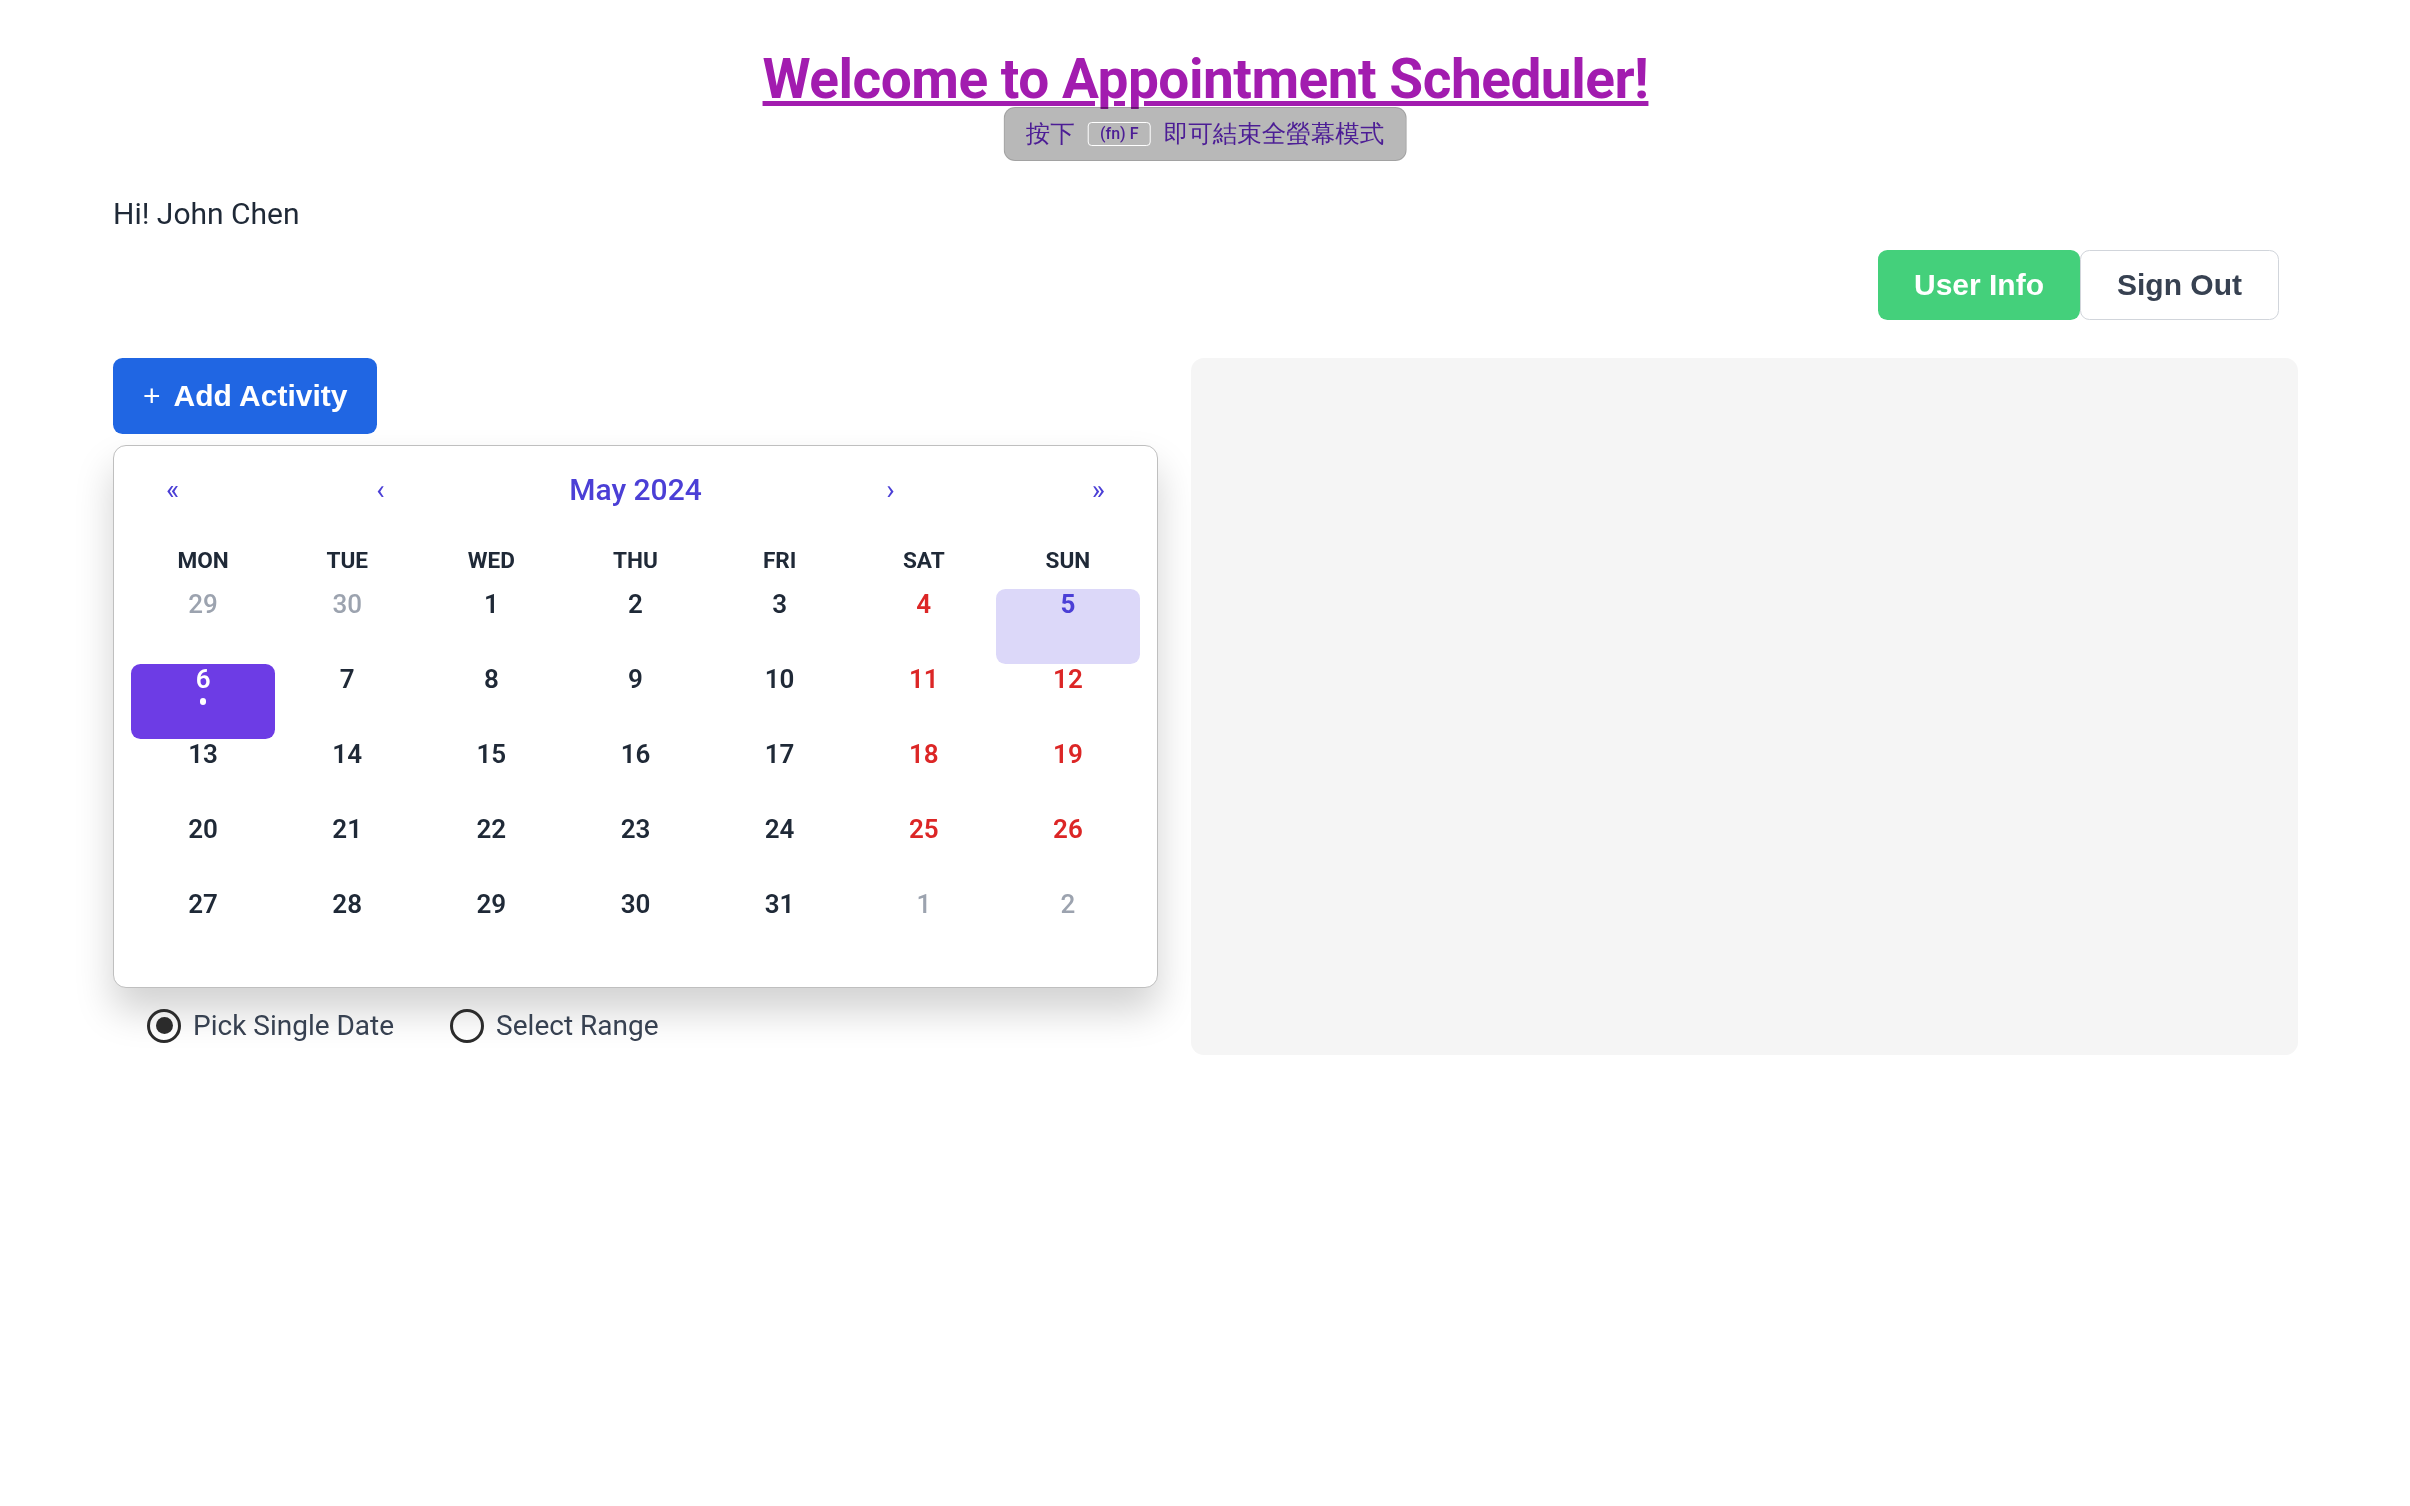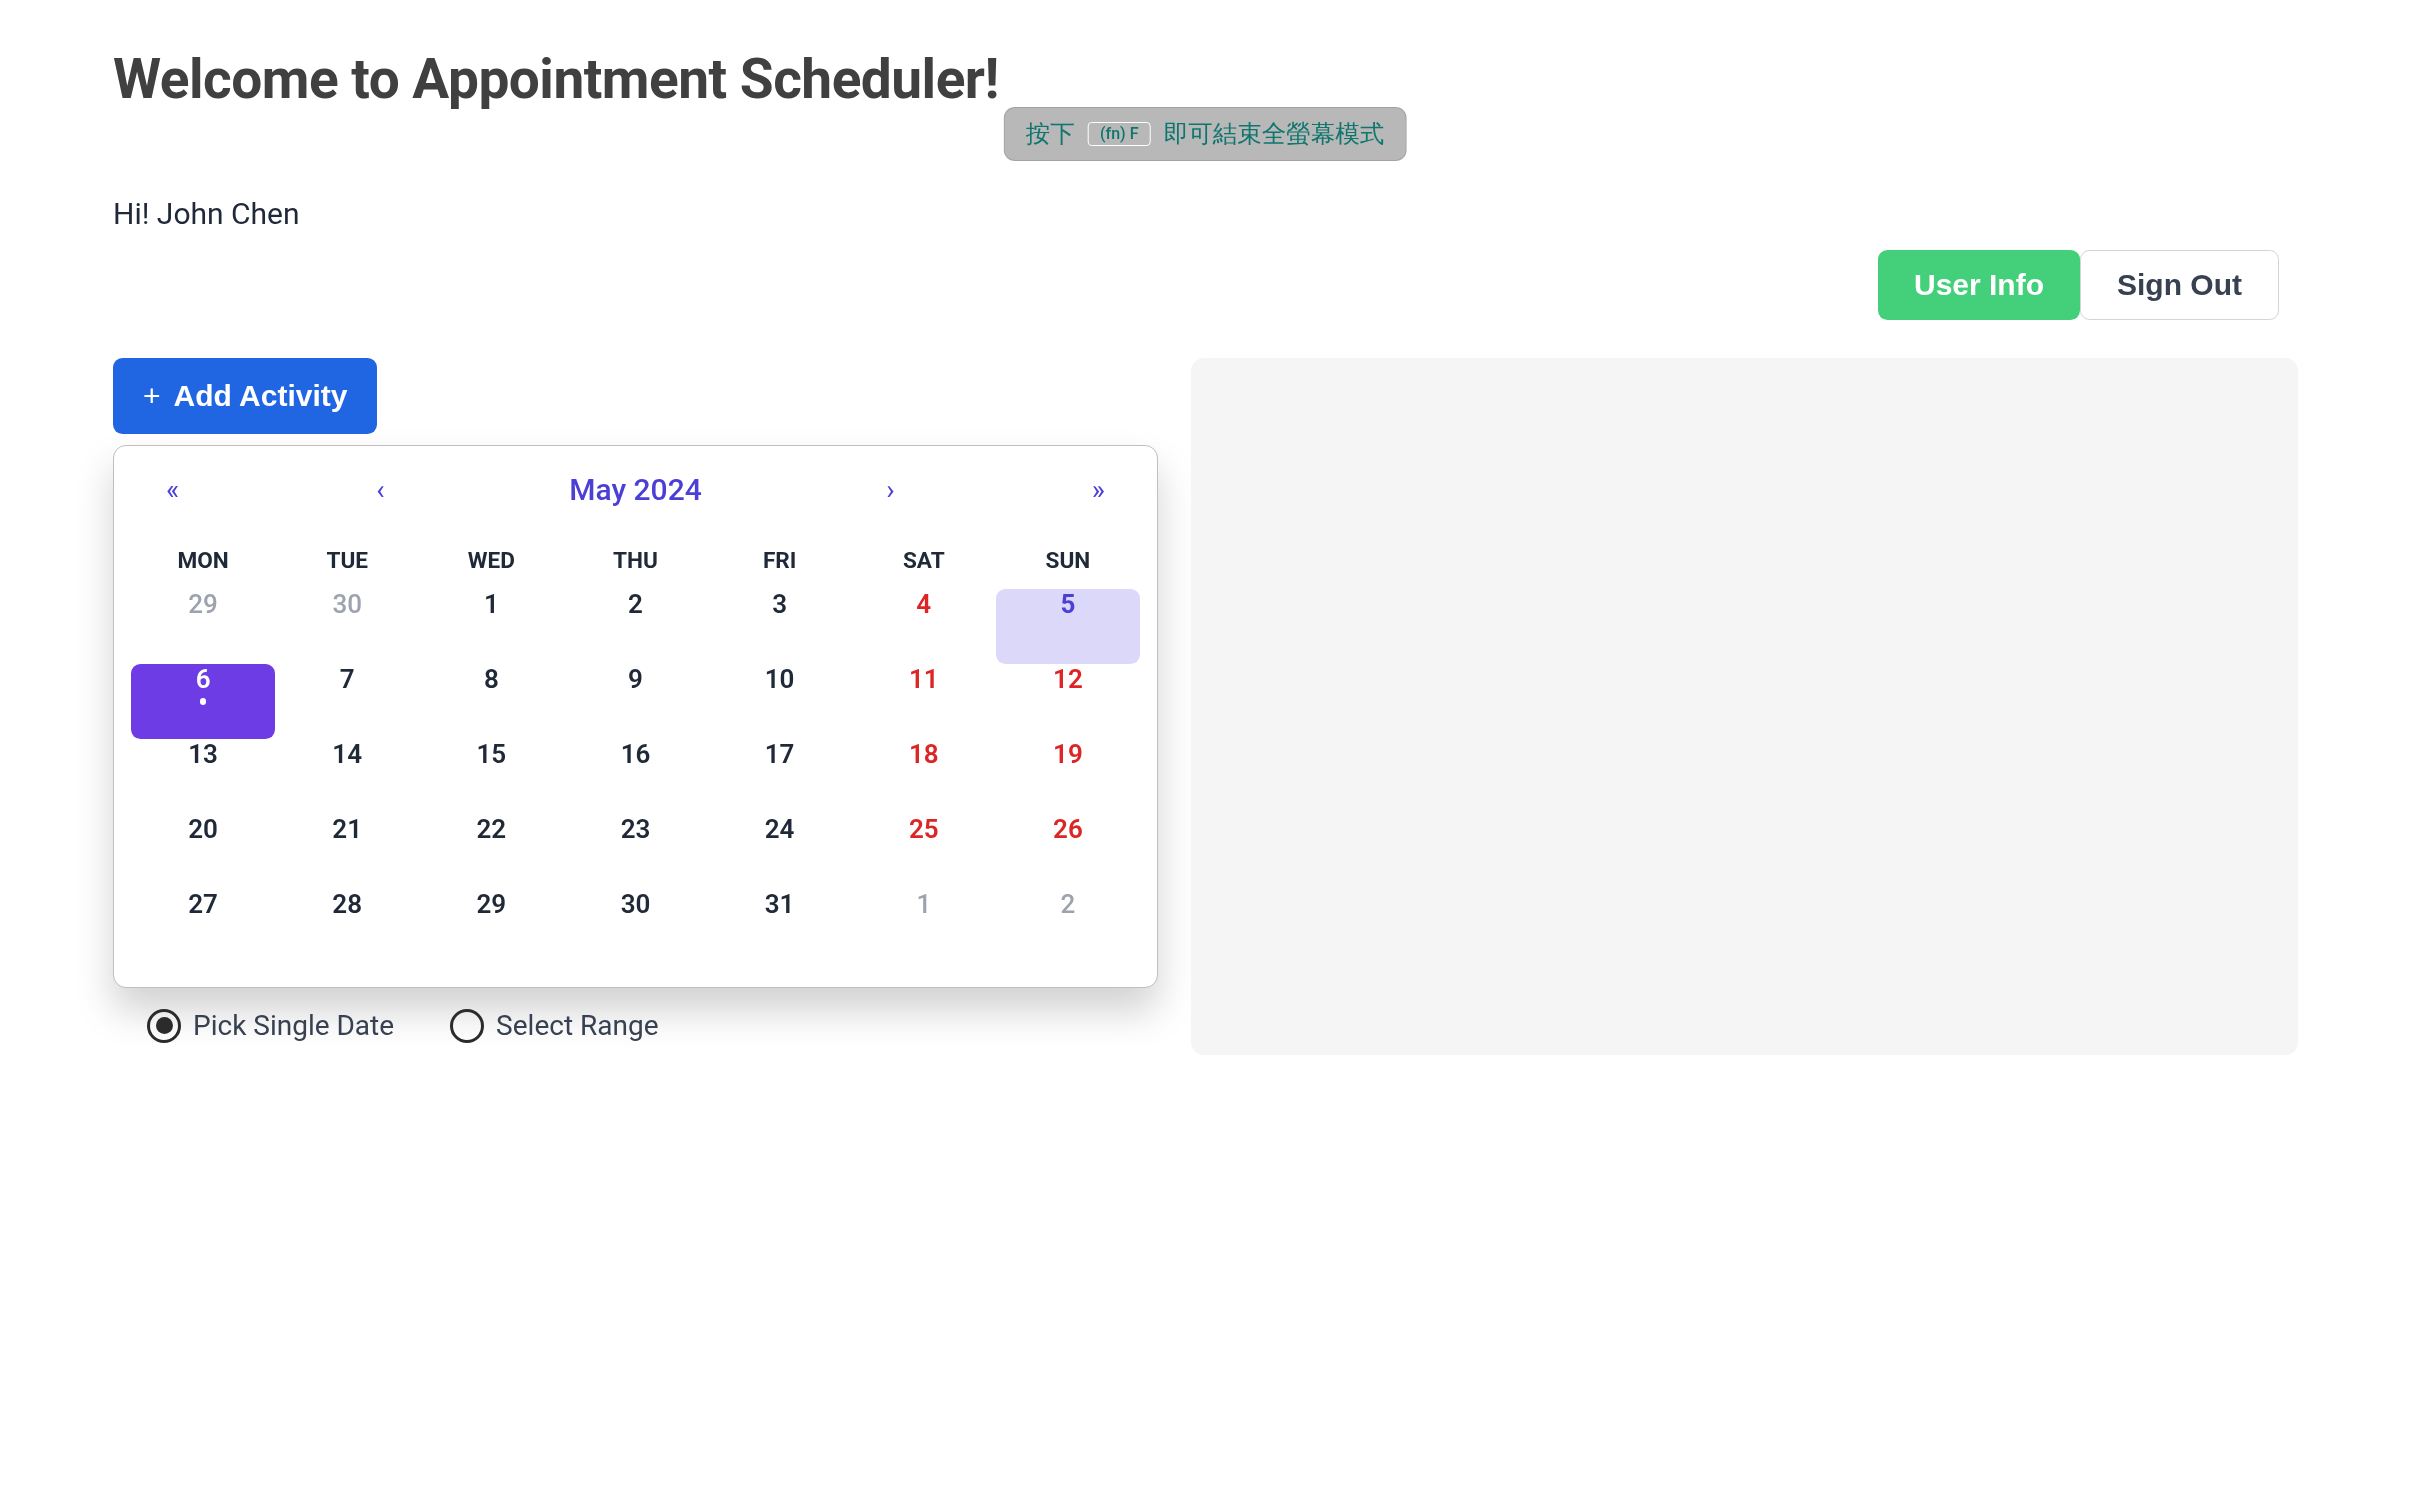--- a/index.html
+++ b/index.html
@@ -8,25 +8,27 @@
       background: #ffffff;
       width: 2411px;
       height: 1507px;
       overflow: hidden;
       transform-origin: top left;
     }
     .page {
       padding: 47px 113px 0 113px;
     }
     .title {
+      text-align: center;
       font-size: 55px;
       font-weight: 700;
-      color: #404040;
+      color: #a21caf;
       margin-bottom: 85px;
       letter-spacing: -0.5px;
+      text-decoration: underline;
     }
     .greeting {
       font-size: 30px;
       color: #1f2937;
       margin-bottom: 19px;
     }
     .actions {
       display: flex;
       justify-content: flex-end;
       margin-right: 19px;
@@ -219,21 +221,21 @@
       top: 107px;
       left: 50%;
       transform: translateX(-50%);
       background: rgba(0,0,0,0.28);
       border: 0.9px solid rgba(0,0,0,0.12);
       border-radius: 11.3px;
       padding: 9.4px 21px;
       display: flex;
       align-items: center;
       gap: 13px;
-      color: #0f766e;
+      color: #4c1d95;
       font-size: 24.5px;
       font-weight: 500;
     }
     .overlay-hint .kbd {
       border: 1.4px solid #ffffff;
       border-radius: 4px;
       padding: 1.9px 11.3px;
       font-size: 16px;
     }
   </style>

